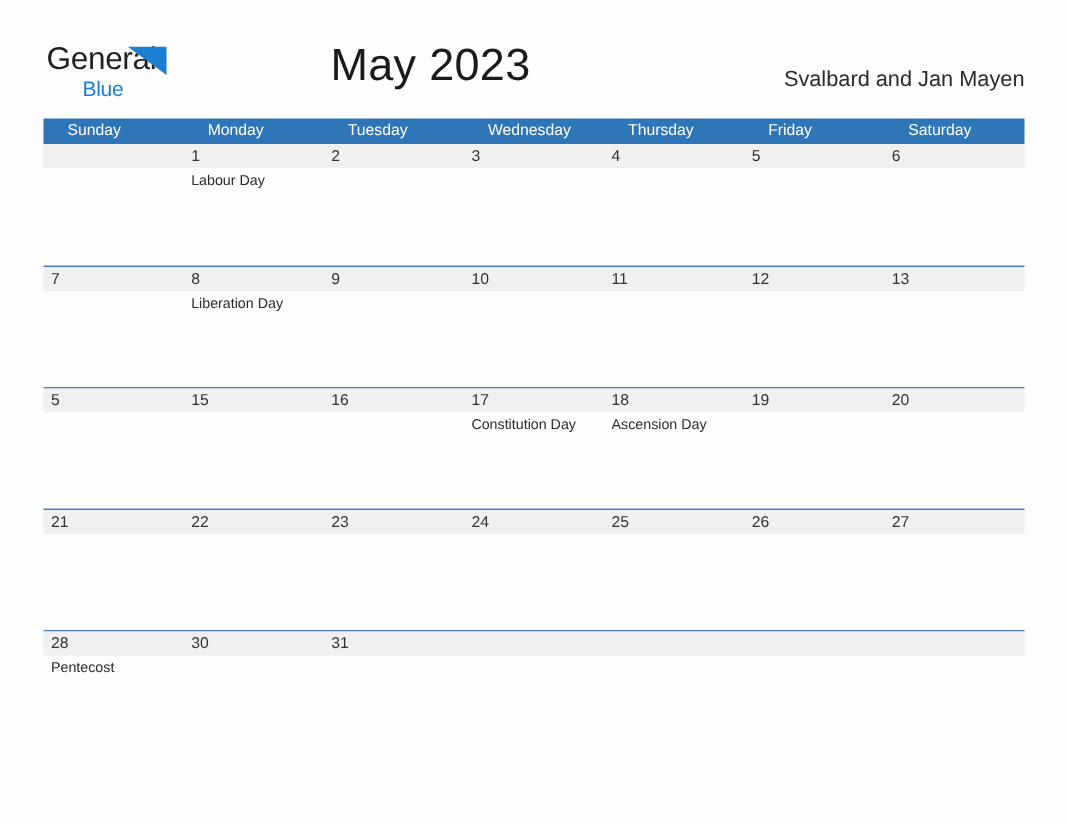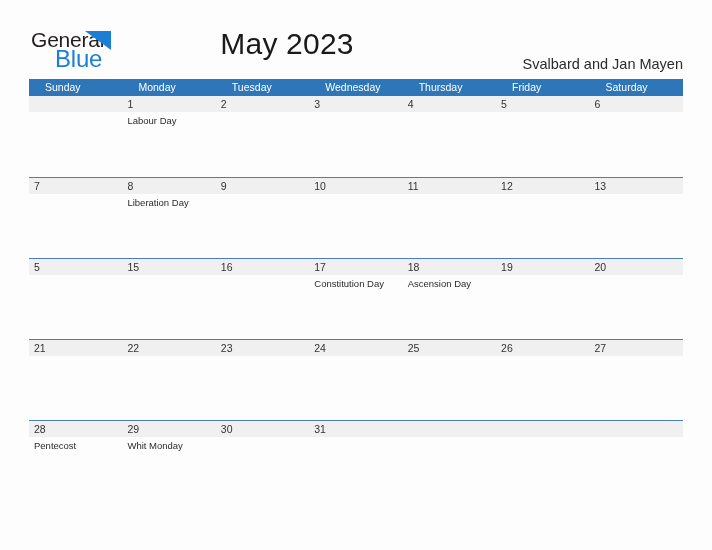--- a/index.html
+++ b/index.html
@@ -41,21 +41,21 @@
     top: 0;
     font-size: 21px;
     color: #231f20;
     letter-spacing: -0.2px;
     line-height: 22px;
   }
   .logo-blue {
     position: absolute;
     left: 24px;
     top: 19px;
-    font-size: 24px;
+    font-size: 14px;
     color: #1b7fd4;
     letter-spacing: -0.2px;
     line-height: 22px;
   }
   .logo-flag {
     position: absolute;
     left: 54px;
     top: 2px;
     width: 28px;
     height: 22px;
@@ -68,21 +68,21 @@
     width: 574px;
     text-align: center;
     font-size: 30px;
     color: #1a1a1a;
     letter-spacing: 0.2px;
   }
 
   .subtitle {
     position: absolute;
     right: 29px;
-    top: 56px;
+    top: 45px;
     font-size: 14.5px;
     color: #2b2b2b;
     text-align: right;
   }
 
   
   .calendar {
     position: absolute;
     left: 29px;
     top: 79px;
@@ -321,24 +321,20 @@
     </div>
 
     <div class="week">
       <div class="band"></div>
       <div class="days">
         <div class="day">
           <div class="daynum">28</div>
           <div class="event">Pentecost</div>
         </div>
         <div class="day">
-          <div class="daynum">29</div>
-          <div class="event">Whit Monday</div>
-        </div>
-        <div class="day">
           <div class="daynum">30</div>
           <div class="event"></div>
         </div>
         <div class="day">
           <div class="daynum">31</div>
           <div class="event"></div>
         </div>
         <div class="day">
           <div class="daynum"></div>
           <div class="event"></div>

